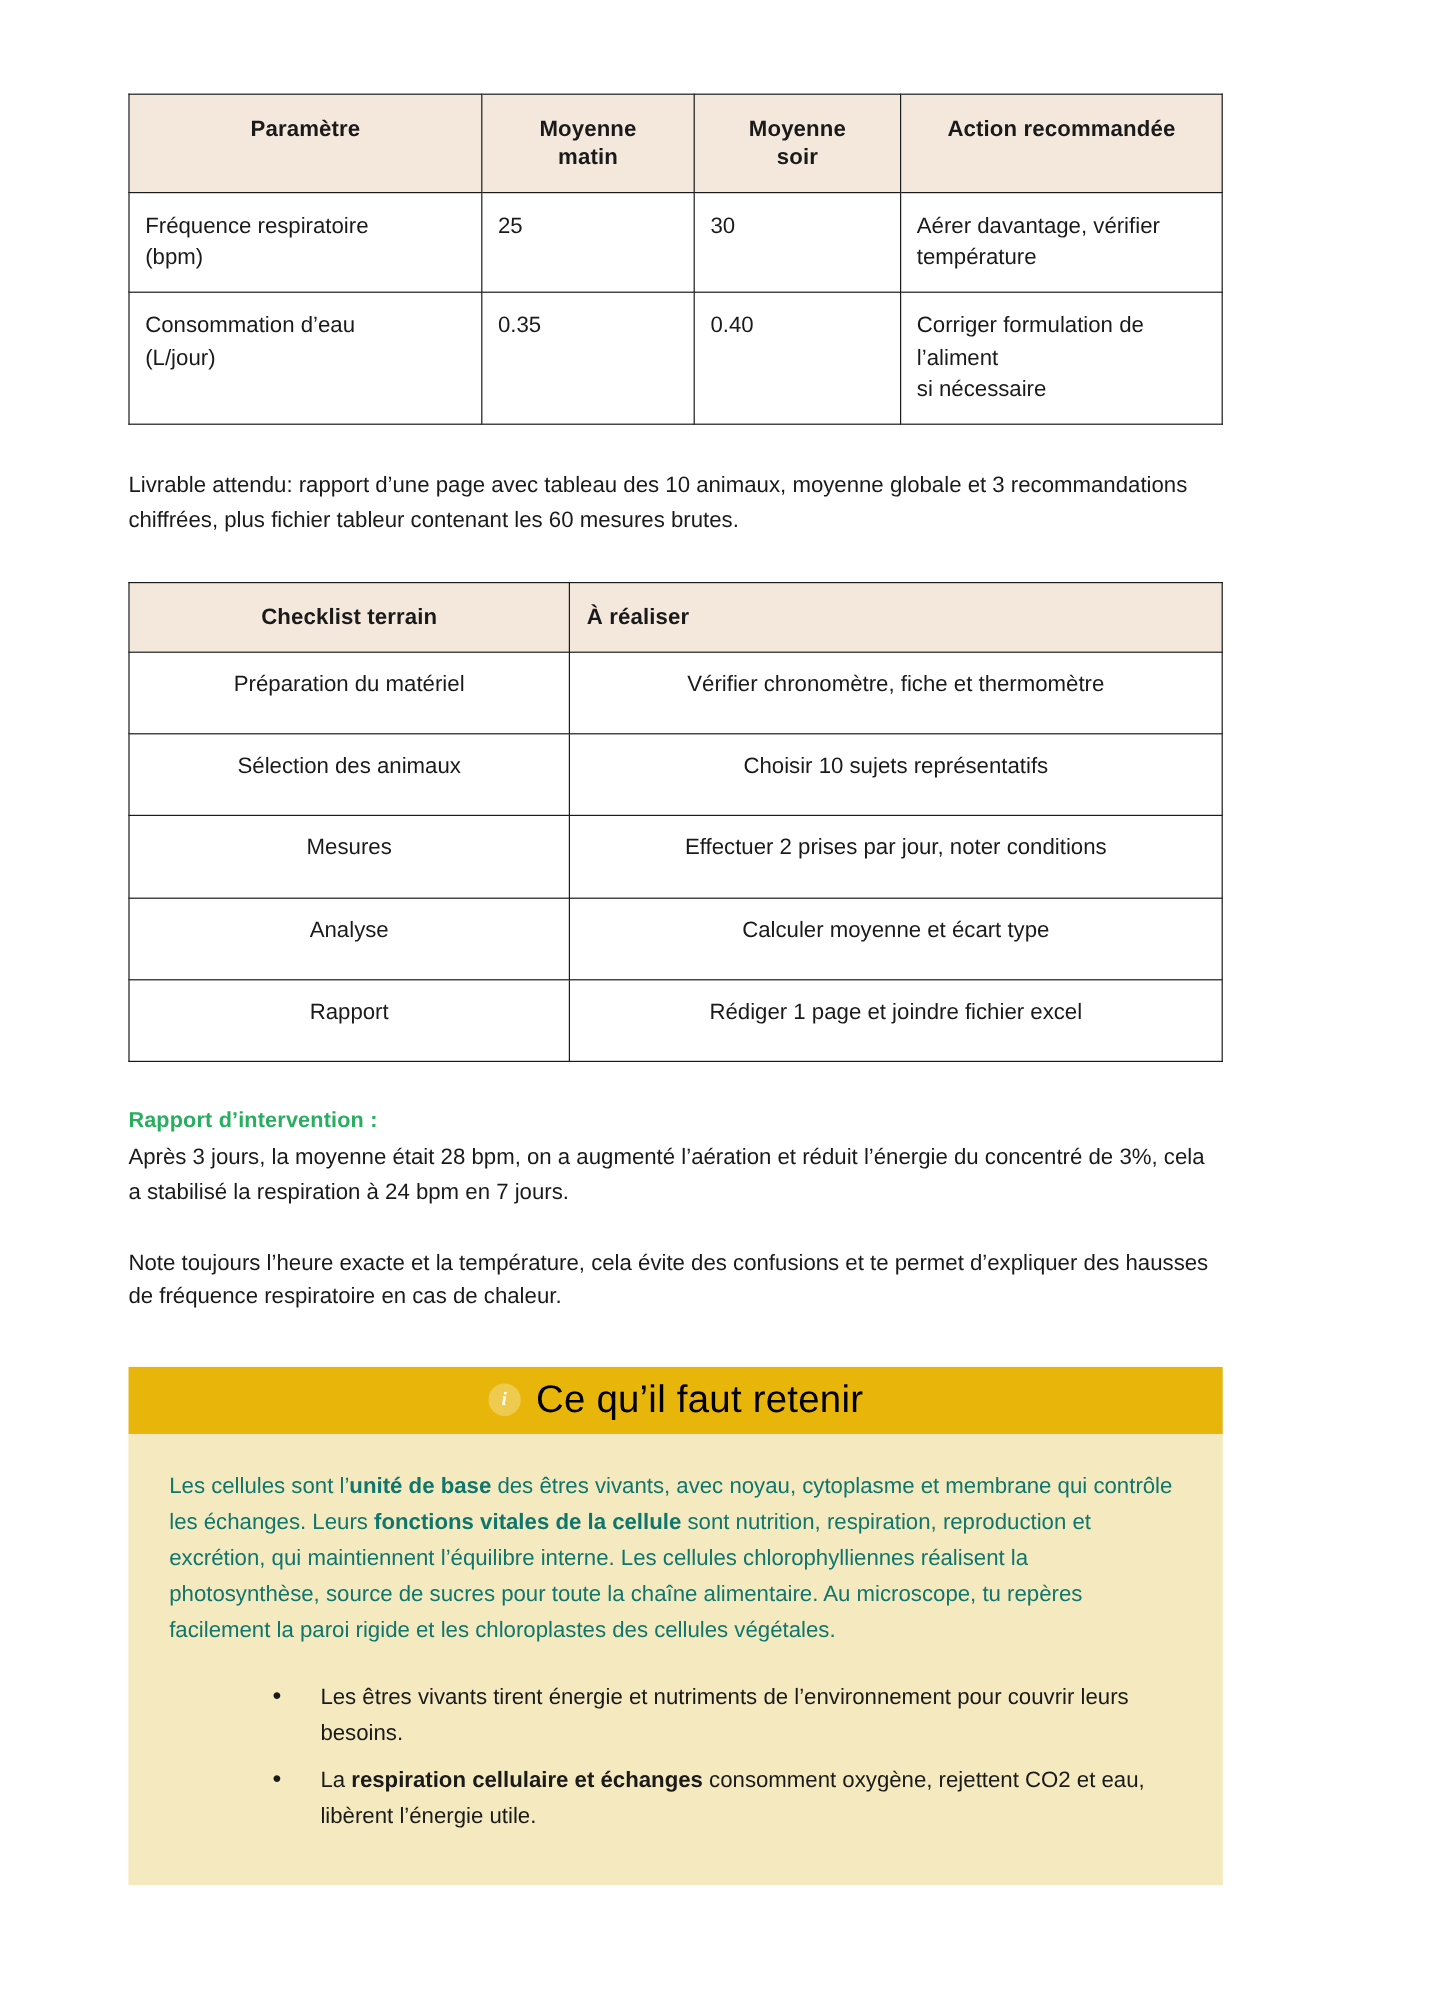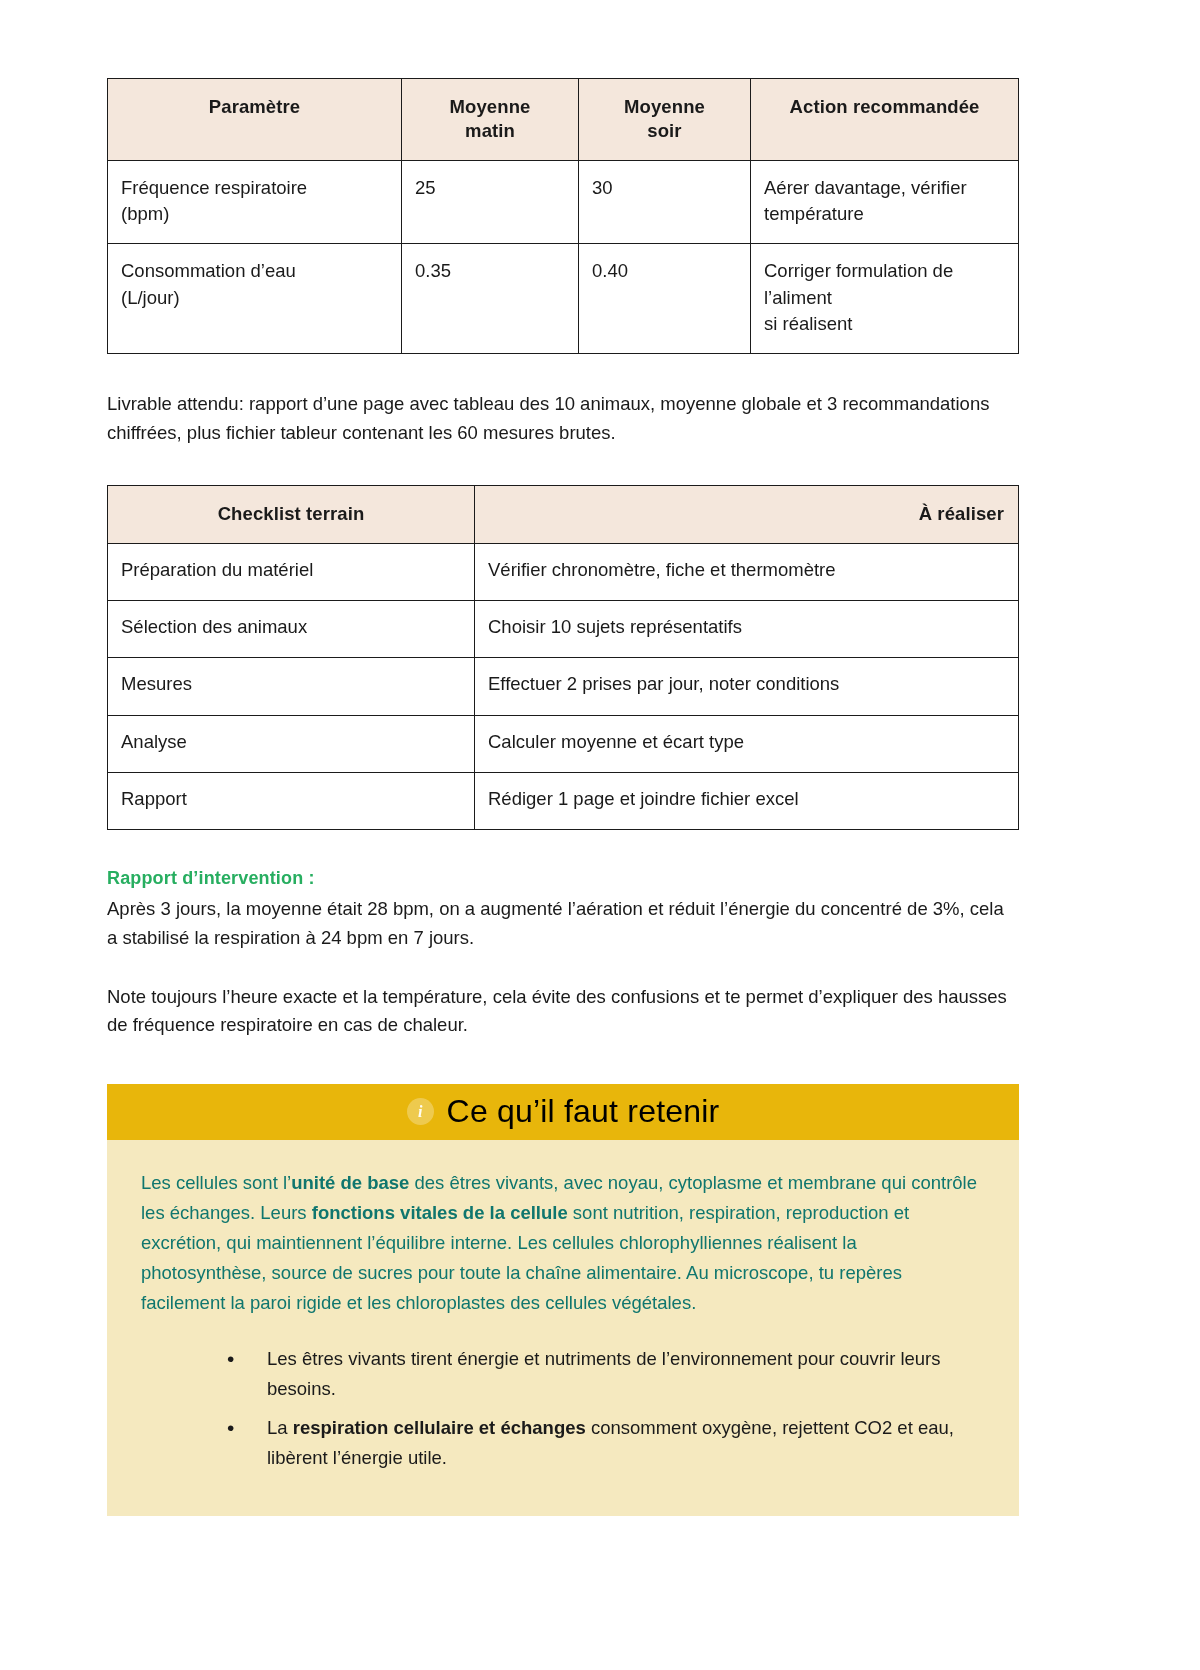--- a/index.html
+++ b/index.html
@@ -61,22 +61,22 @@
   
   #table-measures th.c0 { width: 265px; text-align: center; }
   #table-measures th.c1 { width: 148px; text-align: center; }
   #table-measures th.c2 { width: 143px; text-align: center; }
   #table-measures th.c3 { text-align: center; }
   #table-measures td { height: 34px; }
   #table-measures tr td:first-child { width: 265px; }
 
   
   #table-checklist th.k0 { width: 338px; text-align: center; }
-  #table-checklist th.k1 { text-align: right; }
-  #table-checklist td { padding: 13px 13px 17px 13px; }
+  #table-checklist th.k1 { text-align: left; }
+  #table-checklist td { padding: 13px 13px 28px 13px; text-align: center; }
 
   
   p.body-text {
     font-size: 18.5px;
     line-height: 1.55;
     margin: 0;
     color: #1a1a1a;
   }
   .gap-after-table-1 { height: 36px; }
   .gap-before-table-2 { height: 38px; }
@@ -197,21 +197,21 @@
         </tr>
         <tr>
           <td>
             <span>Consommation d’eau</span><br>
             <span>(L/jour)</span>
           </td>
           <td>0.35</td>
           <td>0.40</td>
           <td>
             <span>Corriger formulation de l’aliment</span><br>
-            <span>si réalisent</span>
+            <span>si nécessaire</span>
           </td>
         </tr>
       </tbody>
     </table>
 
     <div class="gap-after-table-1"></div>
 
     <p class="body-text">Livrable attendu: rapport d’une page avec tableau des 10 animaux, moyenne globale et 3 recommandations chiffrées, plus fichier tableur contenant les 60 mesures brutes.</p>
 
     <div class="gap-before-table-2"></div>

